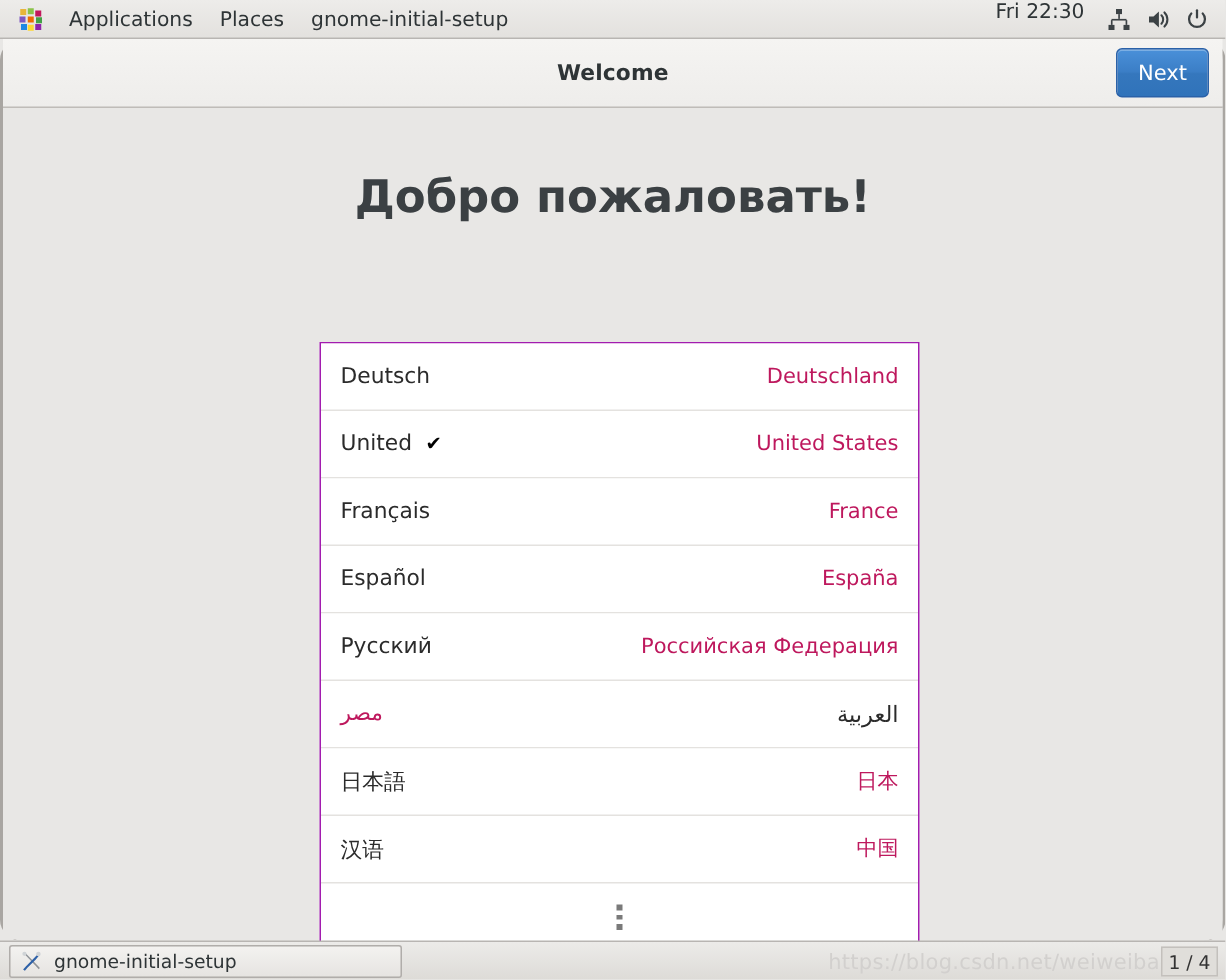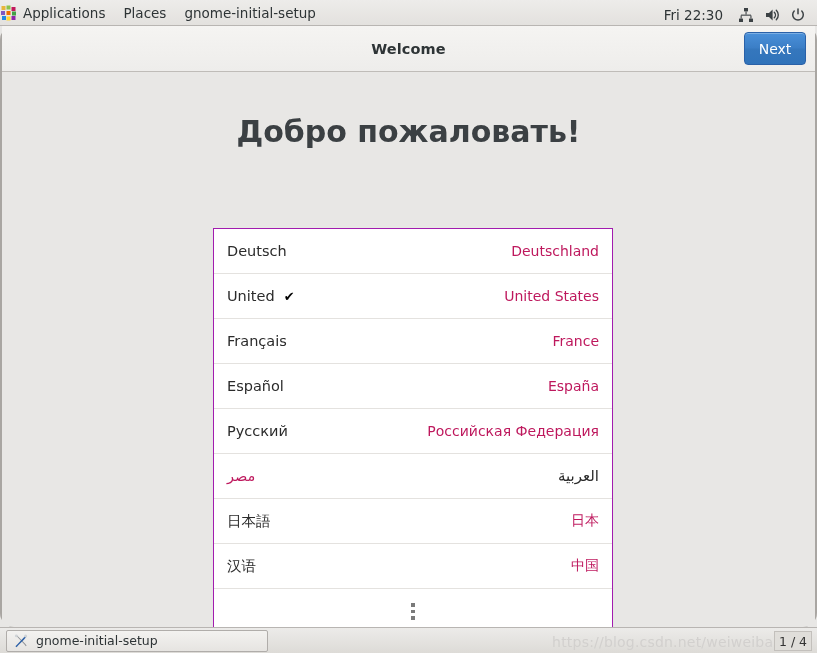--- a/index.html
+++ b/index.html
@@ -34,33 +34,32 @@
   }
 
   .panel-item {
     display: flex;
     align-items: center;
     height: 26px;
     padding: 0 9px;
     white-space: nowrap;
   }
 
-  #apps-menu { padding-left: 0; gap: 6px; }
+  #apps-menu { padding-left: 12px; gap: 17px; }
 
   .apps-icon {
     width: 17px; height: 16px;
     display: block;
   }
 
   #panel-right {
     position: absolute;
     right: 0; top: 0;
     height: 30px;
     display: flex;
-    align-items: center;
     gap: 0px;
     padding-right: 6px;
   }
 
   #clock {
     font-size: 13.5px;
     color: #2e3436;
     padding: 0 10px;
     white-space: nowrap;
   }

